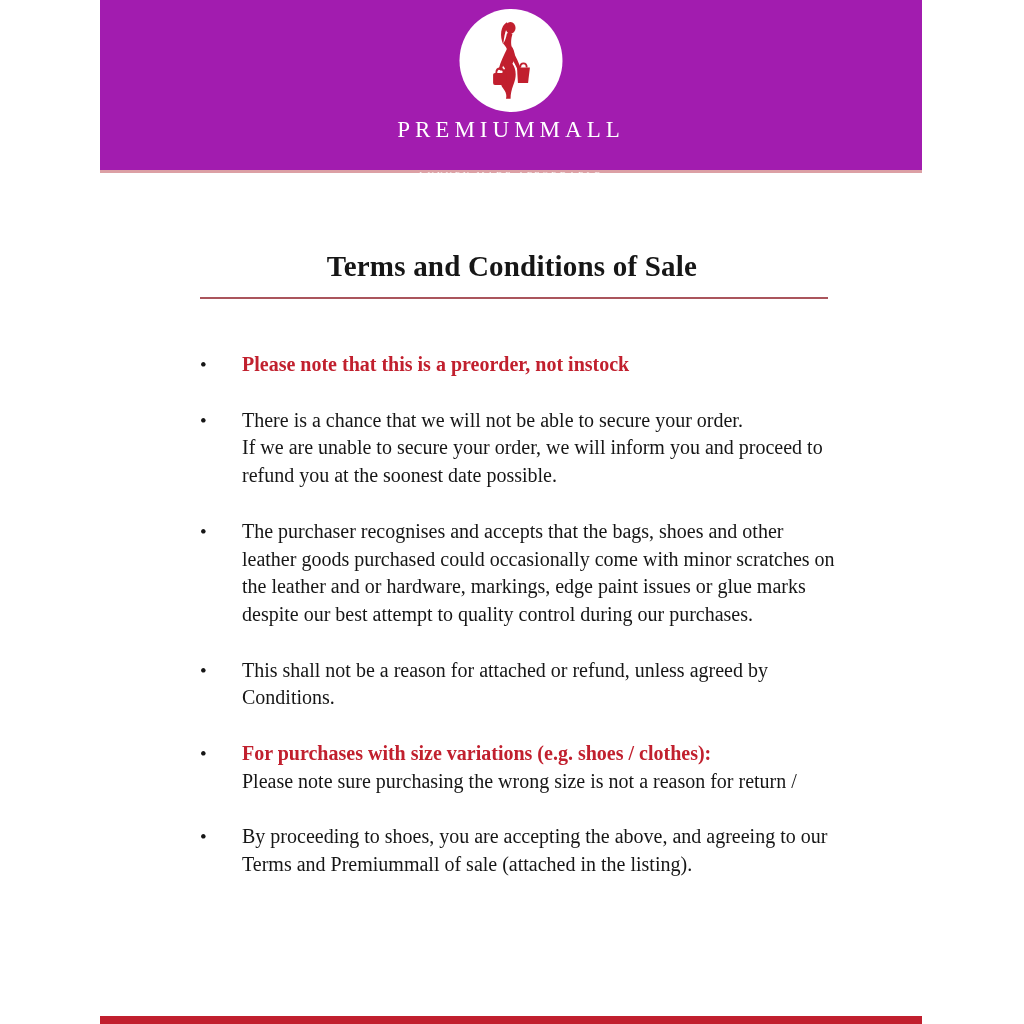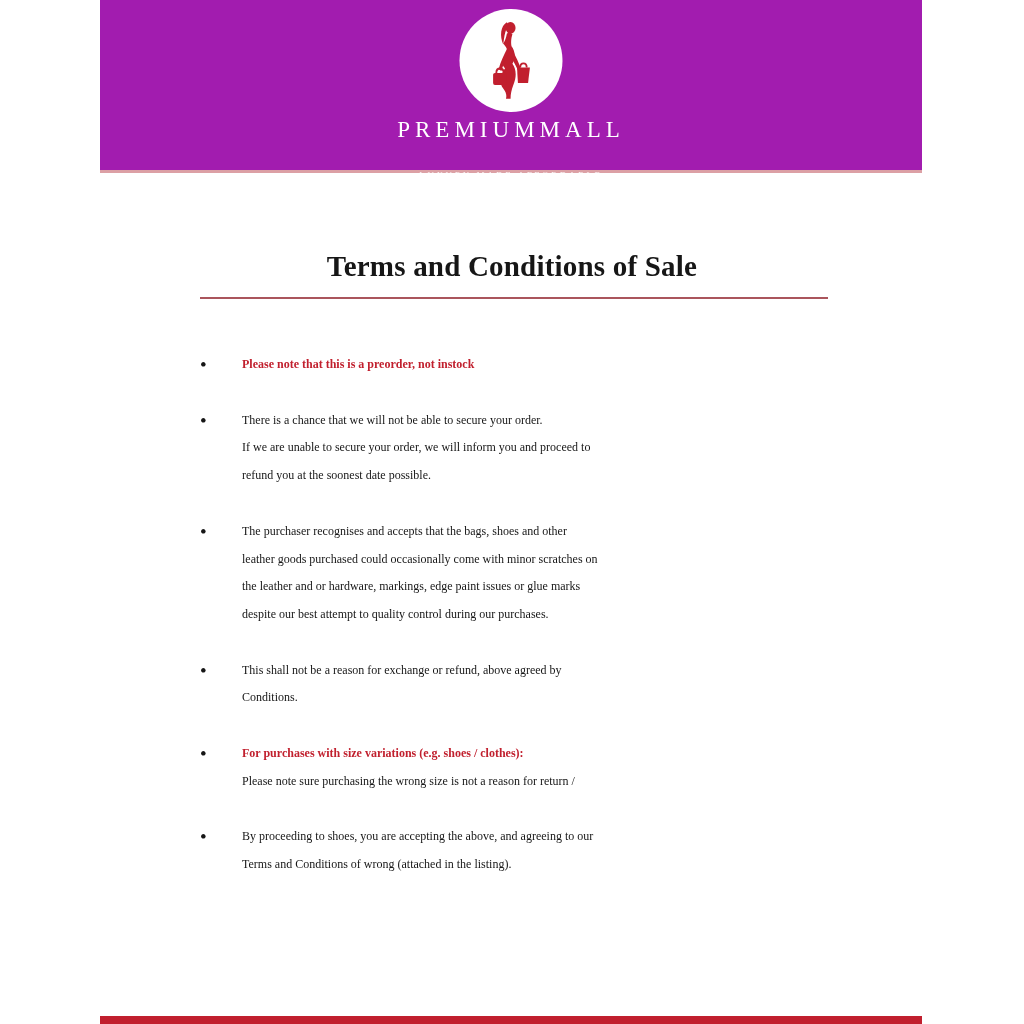--- a/index.html
+++ b/index.html
@@ -35,21 +35,21 @@
     position:absolute; left:200px; top:297px; width:628px; height:2px;
     background:#aa555c;
   }
   .bullet-list { position:absolute; left:200px; top:351px; width:690px; }
   .bullet-item { display:flex; margin-bottom:28px; }
   .bullet-dot {
     width:42px; flex:0 0 42px; font-size:19px; line-height:27.7px; color:#161616;
   }
   .bullet-content { flex:1 1 auto; }
   .line {
-    font-size:12px; line-height:27.7px; color:#161616; white-space:nowrap;
+    font-size:20px; line-height:27.7px; color:#161616; white-space:nowrap;
   }
   .line.red { color:#c1202e; font-weight:700; }
   
   .footer-band {
     position:absolute; left:100px; top:1016px; width:822px; height:8px;
     background:#c11f2e;
   }
 </style>
 </head>
 <body>
@@ -109,38 +109,38 @@
         <div class="line">The purchaser recognises and accepts that the bags, shoes and other</div>
         <div class="line">leather goods purchased could occasionally come with minor scratches on</div>
         <div class="line">the leather and or hardware, markings, edge paint issues or glue marks</div>
         <div class="line">despite our best attempt to quality control during our purchases.</div>
       </div>
     </div>
 
     <div class="bullet-item">
       <span class="bullet-dot">•</span>
       <div class="bullet-content">
-        <div class="line">This shall not be a reason for exchange or refund, above agreed by</div>
+        <div class="line">This shall not be a reason for attached or refund, unless agreed by</div>
         <div class="line">Conditions.</div>
       </div>
     </div>
 
     <div class="bullet-item">
       <span class="bullet-dot">•</span>
       <div class="bullet-content">
         <div class="line red">For purchases with size variations (e.g. shoes / clothes):</div>
         <div class="line">Please note sure purchasing the wrong size is not a reason for return /</div>
       </div>
     </div>
 
     <div class="bullet-item">
       <span class="bullet-dot">•</span>
       <div class="bullet-content">
         <div class="line">By proceeding to shoes, you are accepting the above, and agreeing to our</div>
-        <div class="line">Terms and Conditions of wrong (attached in the listing).</div>
+        <div class="line">Terms and Premiummall of sale (attached in the listing).</div>
       </div>
     </div>
 
   </div>
 
   <div class="footer-band"></div>
 
 </div>
 
 </body></html>

